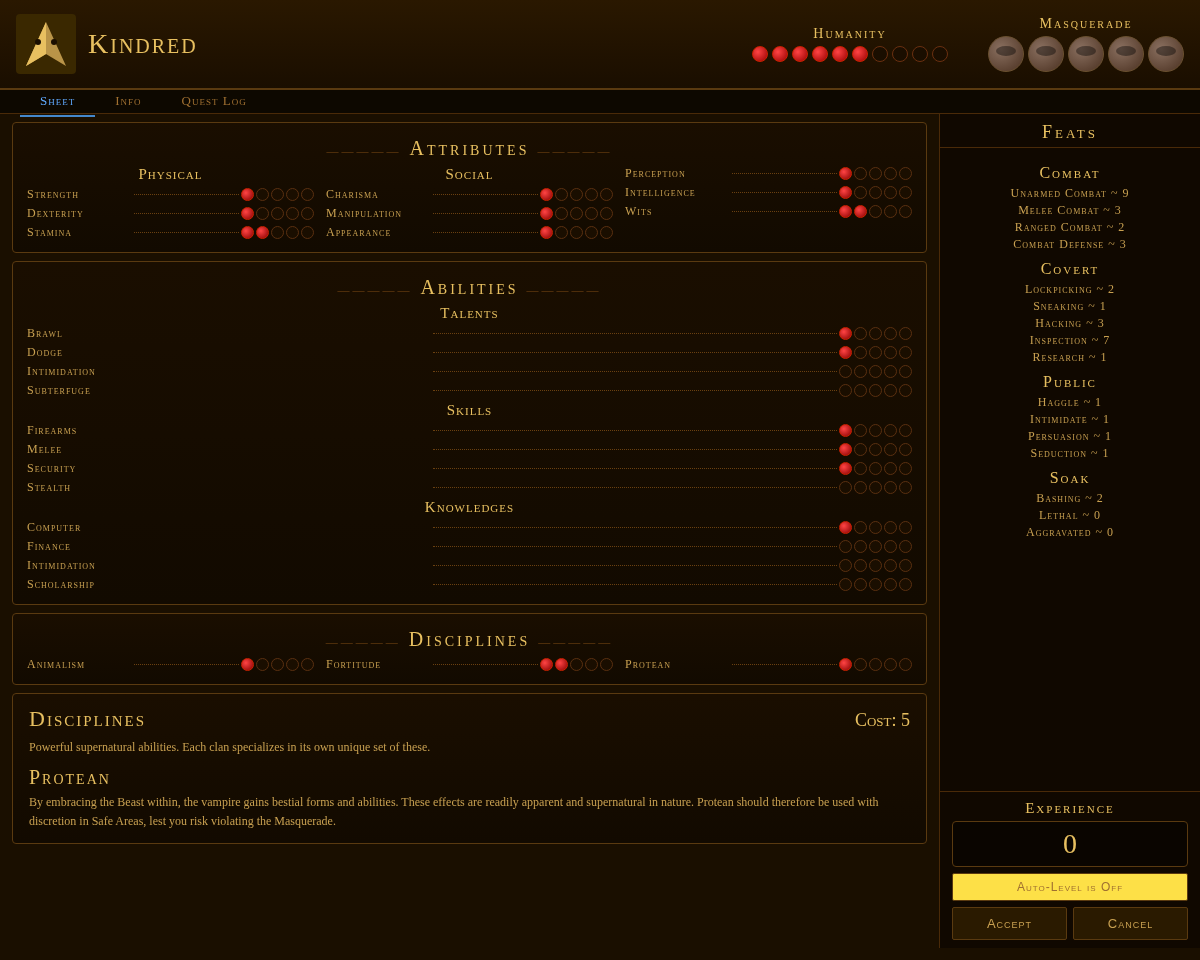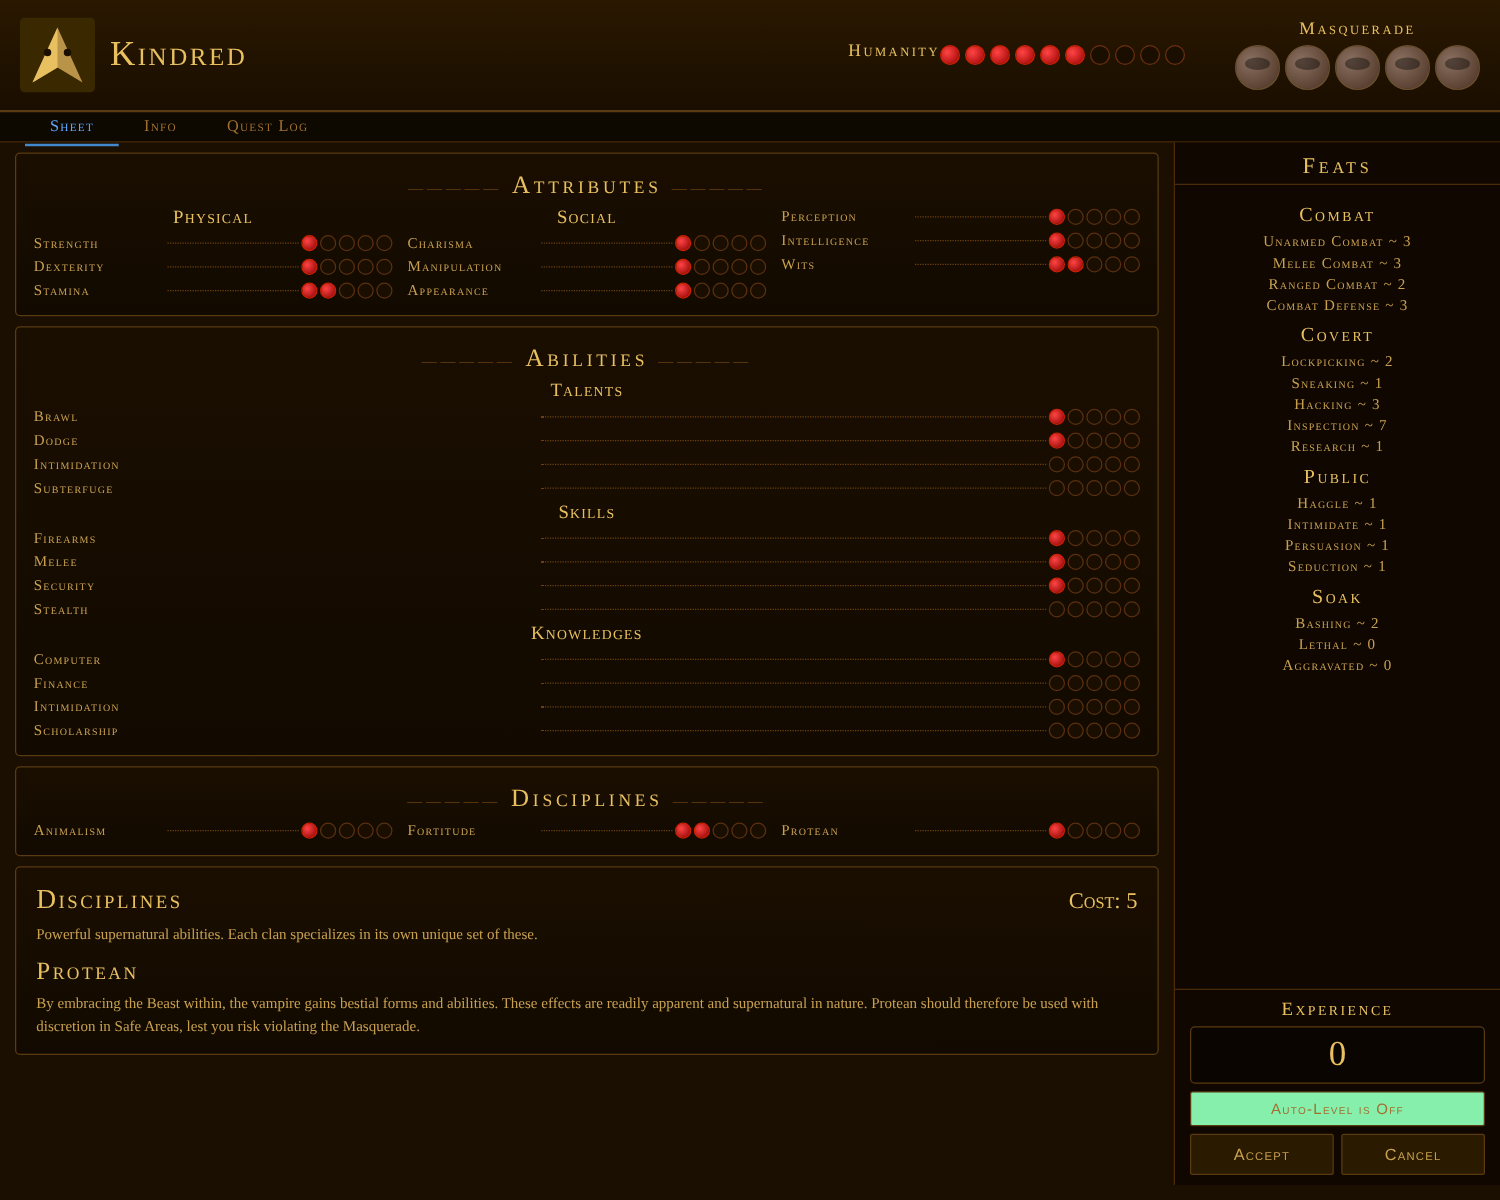--- a/index.html
+++ b/index.html
@@ -29,20 +29,21 @@
     }
     .app-title {
       font-size: 28px;
       color: #e8c060;
       font-variant: small-caps;
       letter-spacing: 2px;
       flex: 1;
     }
     .humanity-section {
       display: flex;
+      flex-direction: column;
       align-items: center;
       margin-right: 40px;
     }
     .humanity-label {
       font-size: 14px;
       color: #e8c060;
       font-variant: small-caps;
       letter-spacing: 2px;
       margin-bottom: 4px;
     }
@@ -343,21 +344,21 @@
       border: 1px solid #5a3a10;
       border-radius: 4px;
       text-align: center;
       font-size: 28px;
       color: #e8c060;
       padding: 6px;
       margin-bottom: 6px;
     }
     .auto-level-btn {
       width: 100%;
-      background: #86efac;
+      background: #fde047;
       border: 1px solid #5a3a10;
       color: #a07030;
       font-size: 12px;
       font-variant: small-caps;
       letter-spacing: 1px;
       padding: 6px;
       cursor: pointer;
       border-radius: 2px;
       margin-bottom: 6px;
     }
@@ -772,21 +773,21 @@
       <div class="info-ability-name">Protean</div>
       <div class="info-ability-desc">By embracing the Beast within, the vampire gains bestial forms and abilities. These effects are readily apparent and supernatural in nature. Protean should therefore be used with discretion in Safe Areas, lest you risk violating the Masquerade.</div>
     </div>
 
   </div>
 
   <div class="right-panel">
     <div class="feats-header">Feats</div>
     <div class="feats-content" id="feats-content">
         <div class="feats-category">Combat</div>
-        <div class="feat-row">Unarmed Combat ~ 3</div>
+        <div class="feat-row">Unarmed Combat ~ 9</div>
         <div class="feat-row">Melee Combat ~ 3</div>
         <div class="feat-row">Ranged Combat ~ 2</div>
         <div class="feat-row">Combat Defense ~ 3</div>
         <div class="feats-category">Covert</div>
         <div class="feat-row">Lockpicking ~ 2</div>
         <div class="feat-row">Sneaking ~ 1</div>
         <div class="feat-row">Hacking ~ 3</div>
         <div class="feat-row">Inspection ~ 7</div>
         <div class="feat-row">Research ~ 1</div>
         <div class="feats-category">Public</div>

